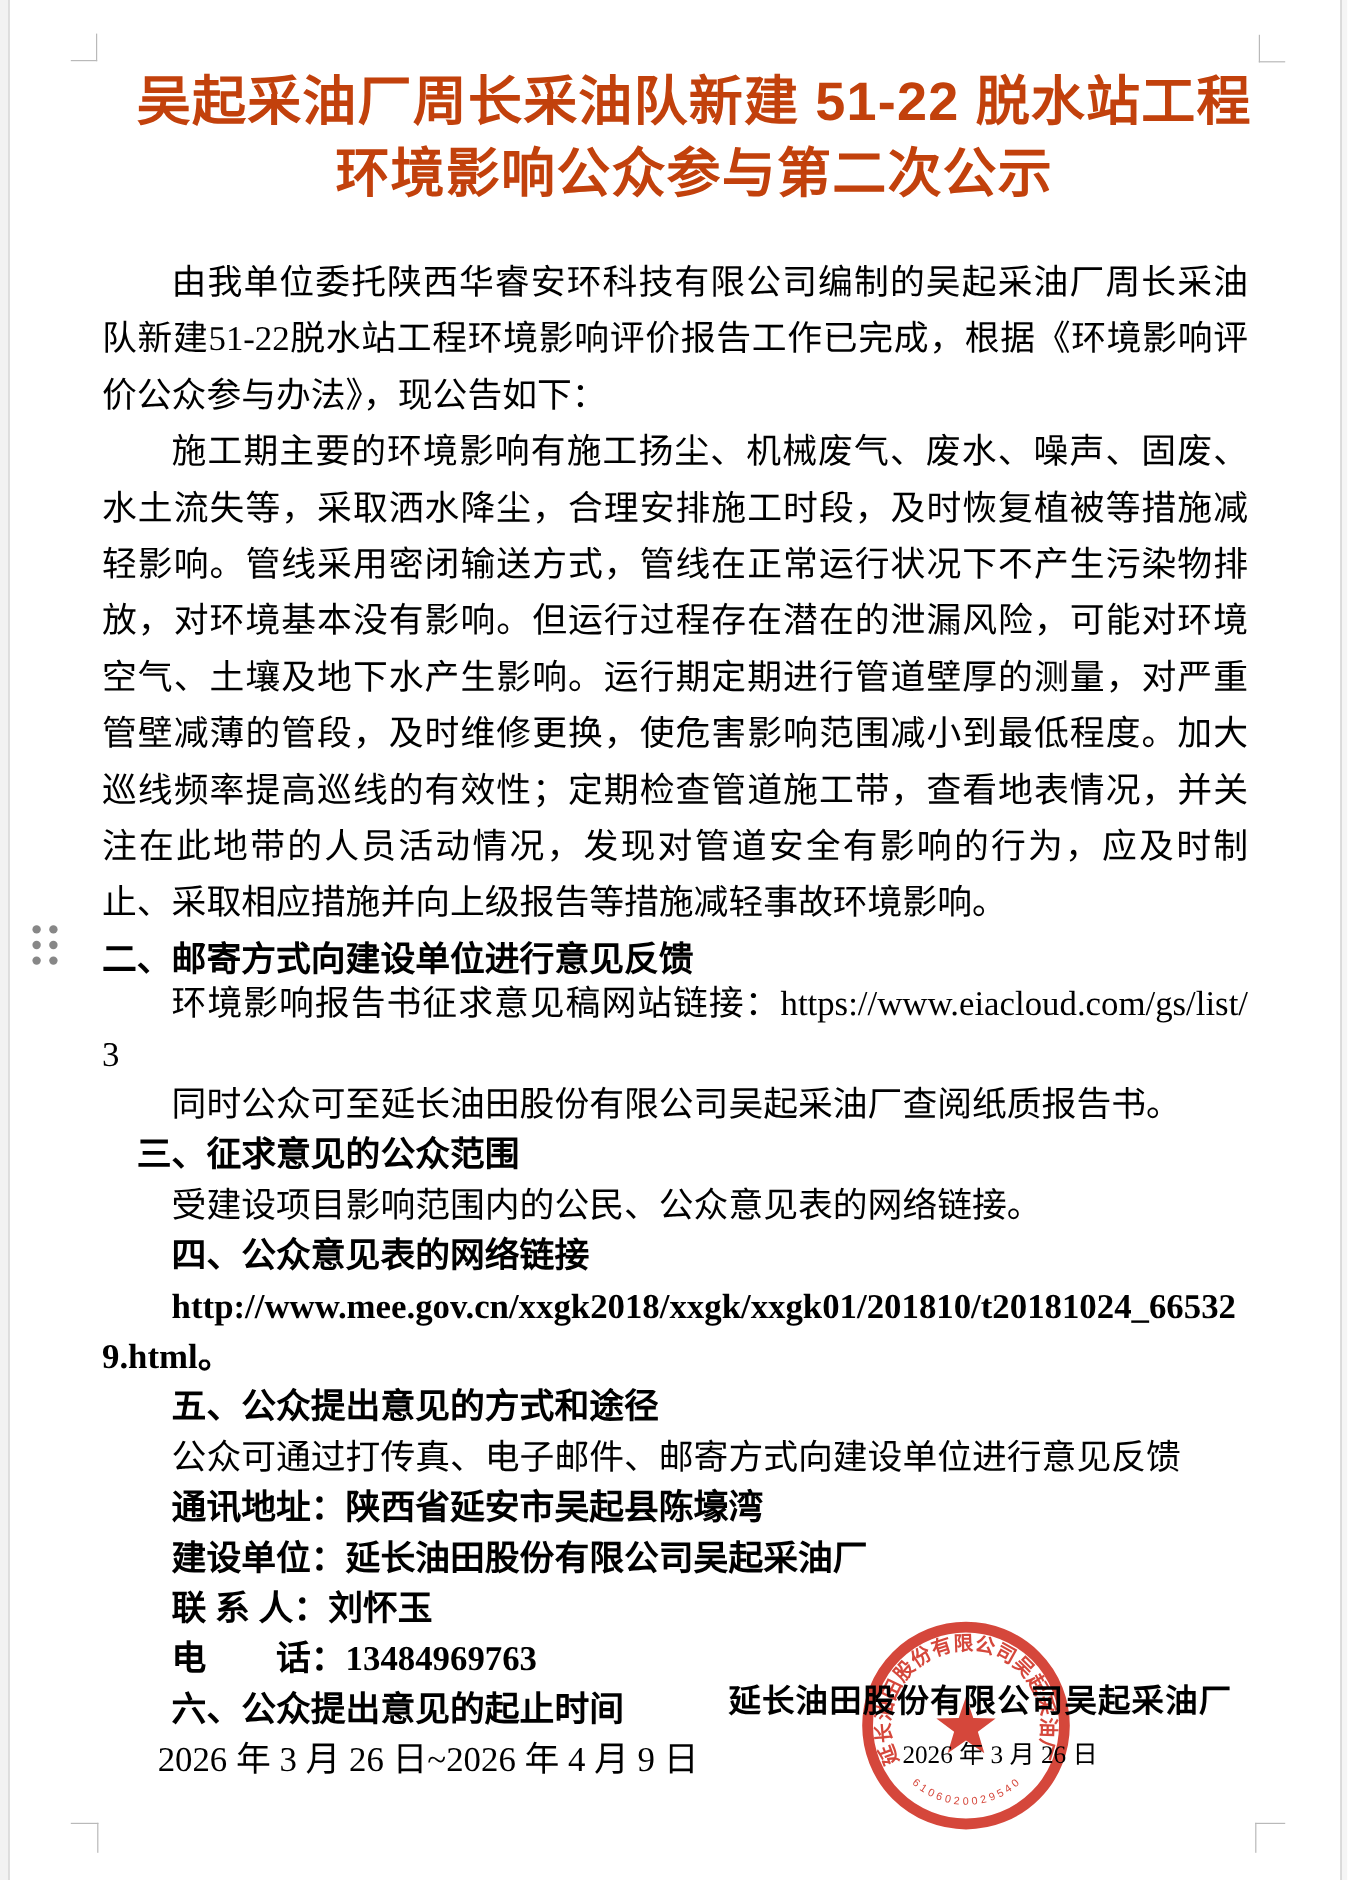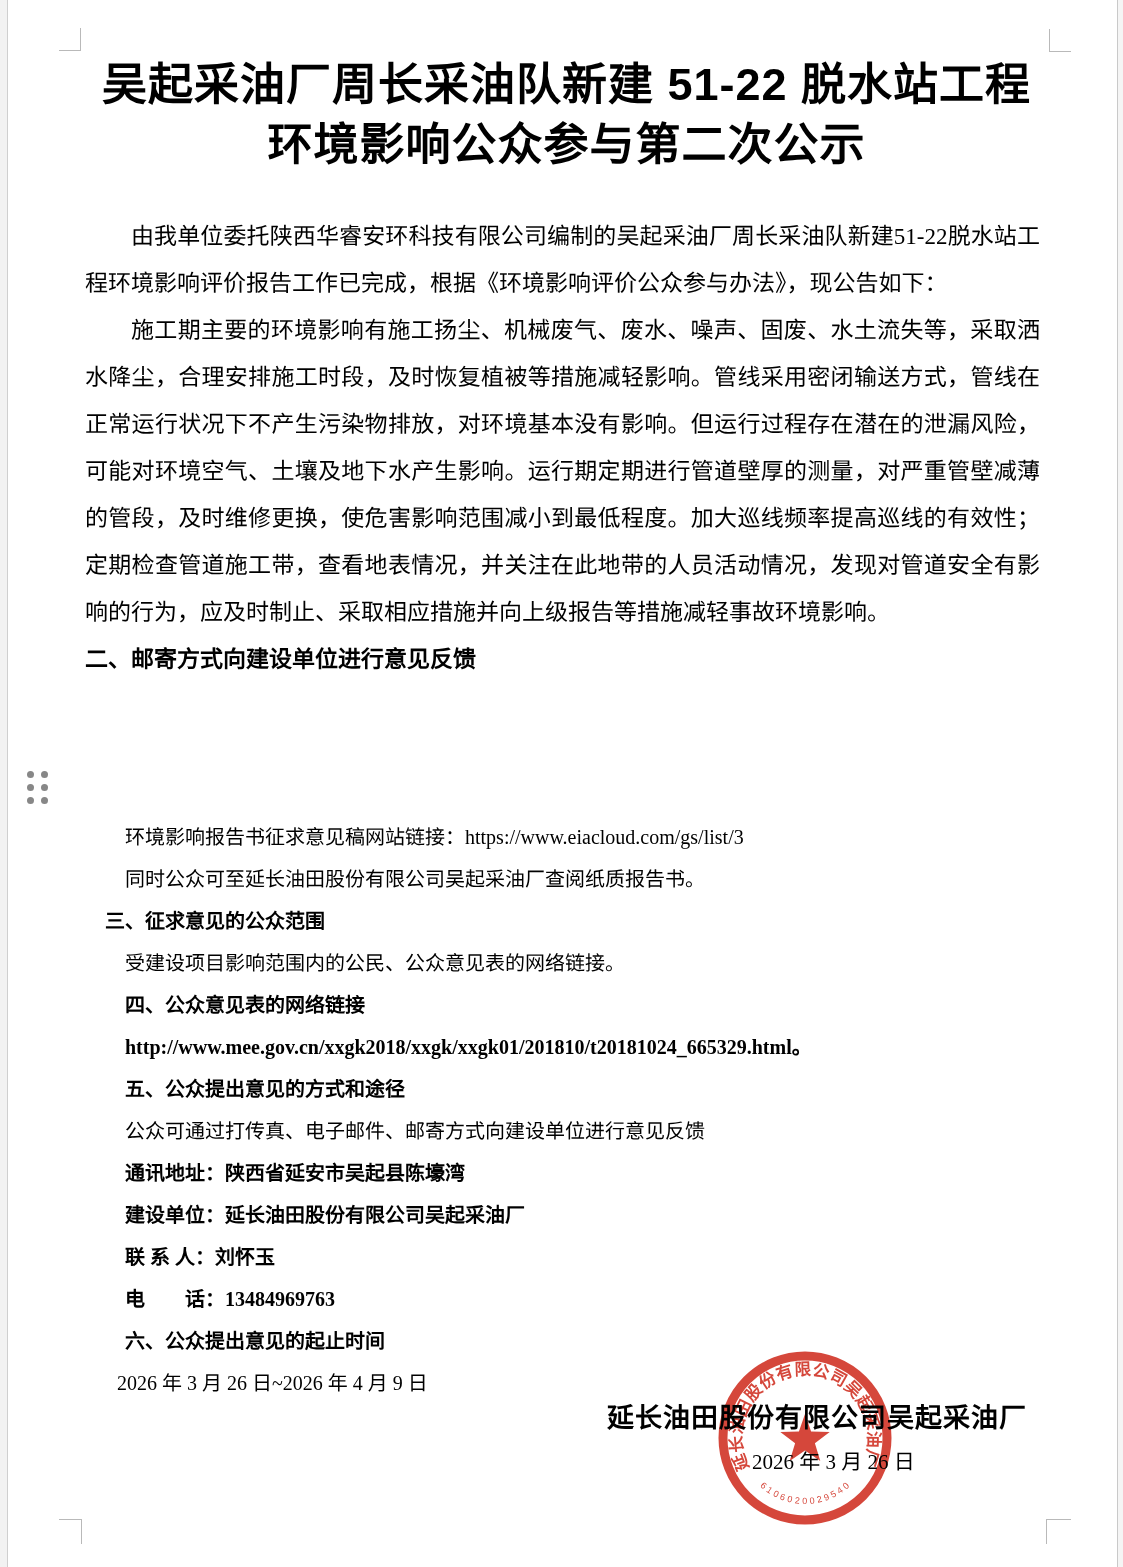--- a/index.html
+++ b/index.html
@@ -32,34 +32,34 @@
   .drag-handle {
     position: absolute; left: 27px; top: 771px;
     display: grid; grid-template-columns: 7px 7px; grid-auto-rows: 7px;
     column-gap: 7px; row-gap: 6px; cursor: grab;
   }
   .drag-handle i { width: 7px; height: 7px; border-radius: 50%; background: #878787; }
 
   .content { position: absolute; left: 85px; top: 0; width: 955px; }
 
   .doc-title {
-    position: absolute; left: 4px; top: 55px; width: 955px;
+    position: absolute; left: 16px; top: 55px; width: 955px;
     font-family: "Liberation Sans", "DejaVu Sans", sans-serif;
     font-weight: bold; font-size: 45px; line-height: 60px;
-    text-align: center; letter-spacing: 1px; color: #000000;
+    text-align: center; letter-spacing: 1px; color: #c2410c;
   }
 
   .upper { position: absolute; left: 0; top: 213px; width: 955px; }
   .upper p {
-    font-size: 23px; line-height: 47px;
+    font-size: 29px; line-height: 47px;
     text-align: justify; word-break: break-all;
   }
   .lower { position: absolute; left: 0; top: 816px; width: 955px; }
   .lower p {
-    font-size: 20px; line-height: 42px;
+    font-size: 29px; line-height: 42px;
     text-align: justify; word-break: break-all;
   }
   .ind2 { text-indent: 2em; }
   .ind1 { text-indent: 1em; }
   .ind16 { text-indent: 1.6em; }
   .bold { font-weight: bold; }
   .doc-link { color: #000; text-decoration: none; cursor: pointer; }
 
   .sig-company {
     position: absolute; left: 607px; top: 1396px;

